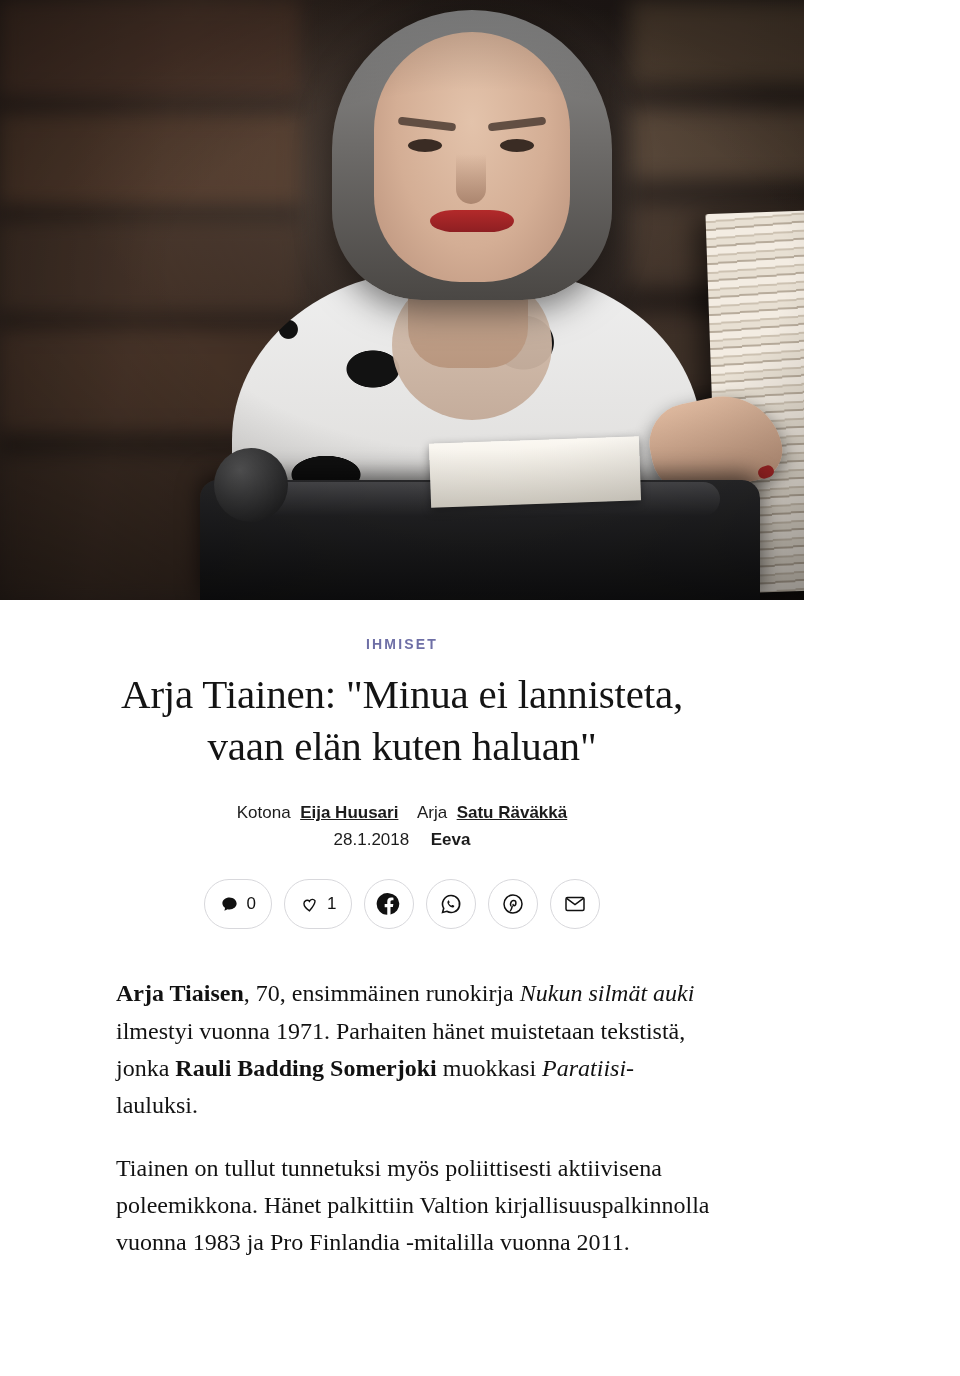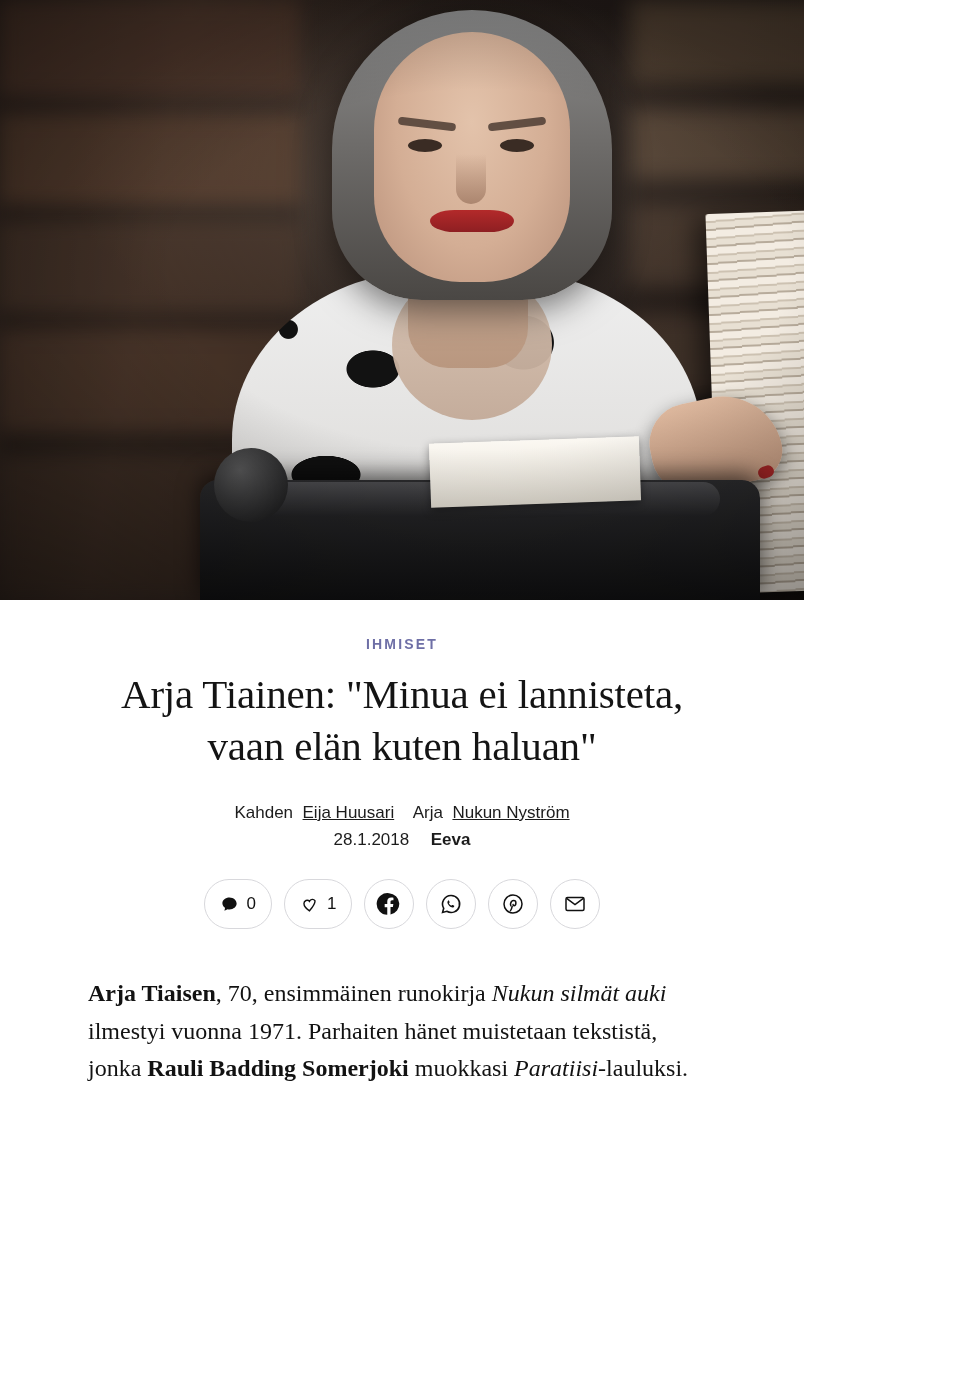--- a/index.html
+++ b/index.html
@@ -214,21 +214,21 @@
   .byline {
     text-align: center;
     font-size: 17px;
     color: #1c1c1c;
     margin-top: 26px;
     line-height: 1.6;
   }
   .byline a {
     color: #1c1c1c;
     text-decoration: underline;
-    font-weight: 400;
+    font-weight: 700;
   }
   .byline .sep { display: inline-block; width: 10px; }
   .byline .brand { font-weight: 700; padding-left: 12px; }
 
   
   .actions {
     display: flex;
     justify-content: center;
     gap: 12px;
     margin-top: 26px;
@@ -252,20 +252,21 @@
   .pill svg { display: block; }
   .count { font-size: 17px; color: #111; }
 
   
   .body {
     margin-top: 46px;
     font-family: "Liberation Serif", serif;
     font-size: 24px;
     line-height: 1.55;
     color: #121212;
+    margin-left: 28px;
   }
   .body p { margin: 0 0 26px; }
   .body b { font-weight: 700; }
   .body i { font-style: italic; }
 </style>
 </head>
 <body>
 
 <div class="page">
 
@@ -300,25 +301,25 @@
   </div>
 
   <div class="article">
 
     <div class="kicker">IHMISET</div>
 
     <h1 class="headline">Arja Tiainen: "Minua ei lannisteta, vaan elän kuten haluan"</h1>
 
 
     <div class="byline">
-      <span>Kahden</span>
+      <span>Kotona</span>
       <span>&nbsp;</span><a href="#">Eija Huusari</a>
       <span class="sep"></span>
       <span>Arja</span>
-      <span>&nbsp;</span><a href="#">Nukun Nyström</a>
+      <span>&nbsp;</span><a href="#">Satu Räväkkä</a>
       <br>
       <span>28.1.2018</span>
       <span>&nbsp;</span><span class="brand">Eeva</span>
     </div>
 
     <div class="actions">
 
       <div class="pill">
         <span>
           <svg width="19" height="19" viewBox="0 0 24 24" fill="#111">
@@ -372,16 +373,17 @@
           </svg>
         </span>
       </div>
 
     </div>
 
     <div class="body">
       <p>
         <b>Arja Tiaisen</b><span>, 70, ensimmäinen runokirja </span><i>Nukun silmät auki</i><span> ilmestyi vuonna 1971. Parhaiten hänet muistetaan tekstistä, jonka </span><b>Rauli Badding Somerjoki</b><span> muokkasi </span><i>Paratiisi</i><span>-lauluksi.</span>
       </p>
+      <p>Tiainen on tullut tunnetuksi myös poliittisesti aktiivisena poleemikkona. Hänet palkittiin Valtion kirjallisuuspalkinnolla vuonna 1983 ja Pro Finlandia -mitalilla vuonna 2011.</p>
     </div>
 
   </div>
 </div>
 
 </body></html>

